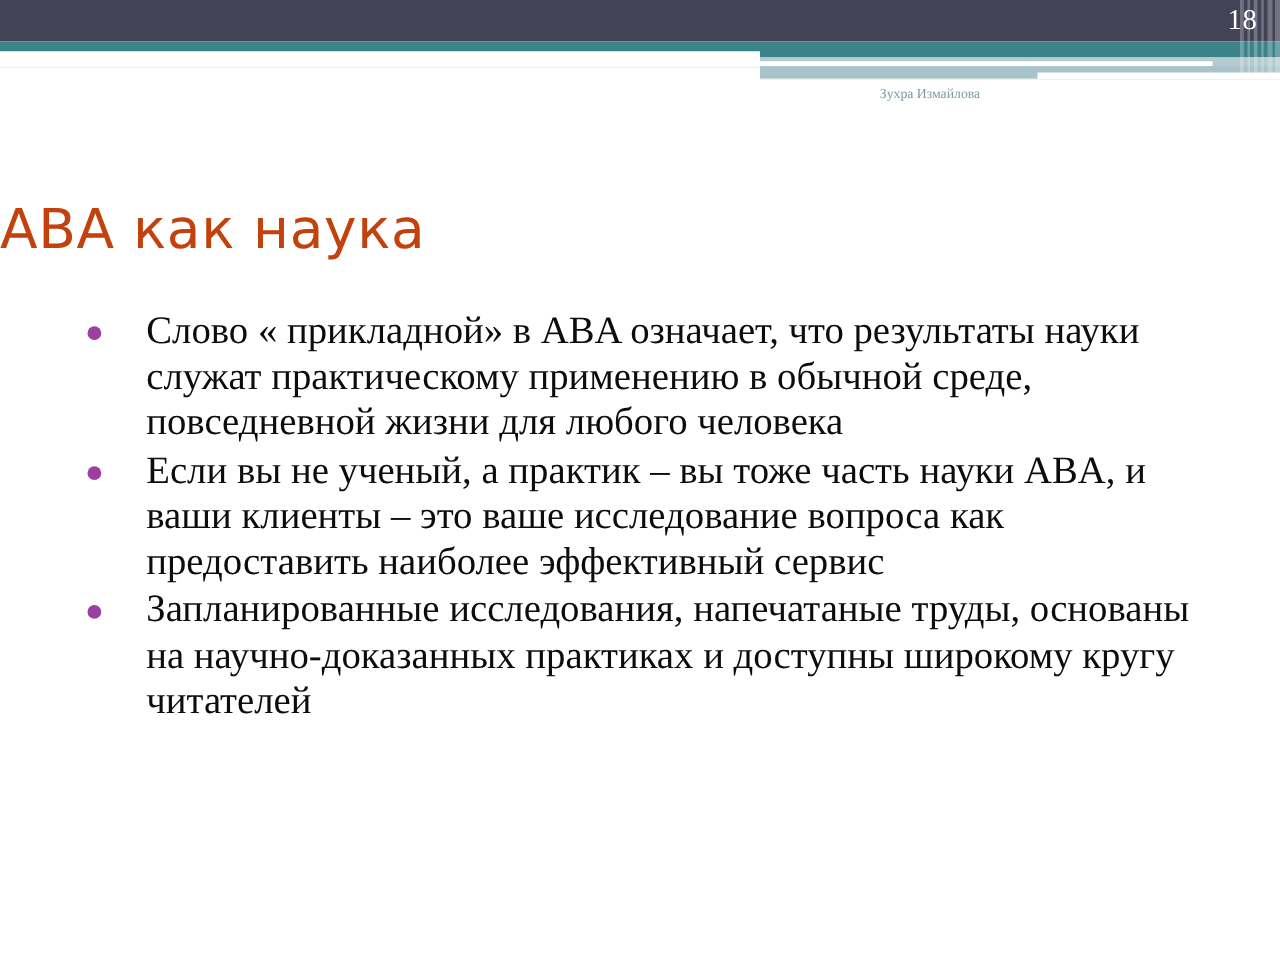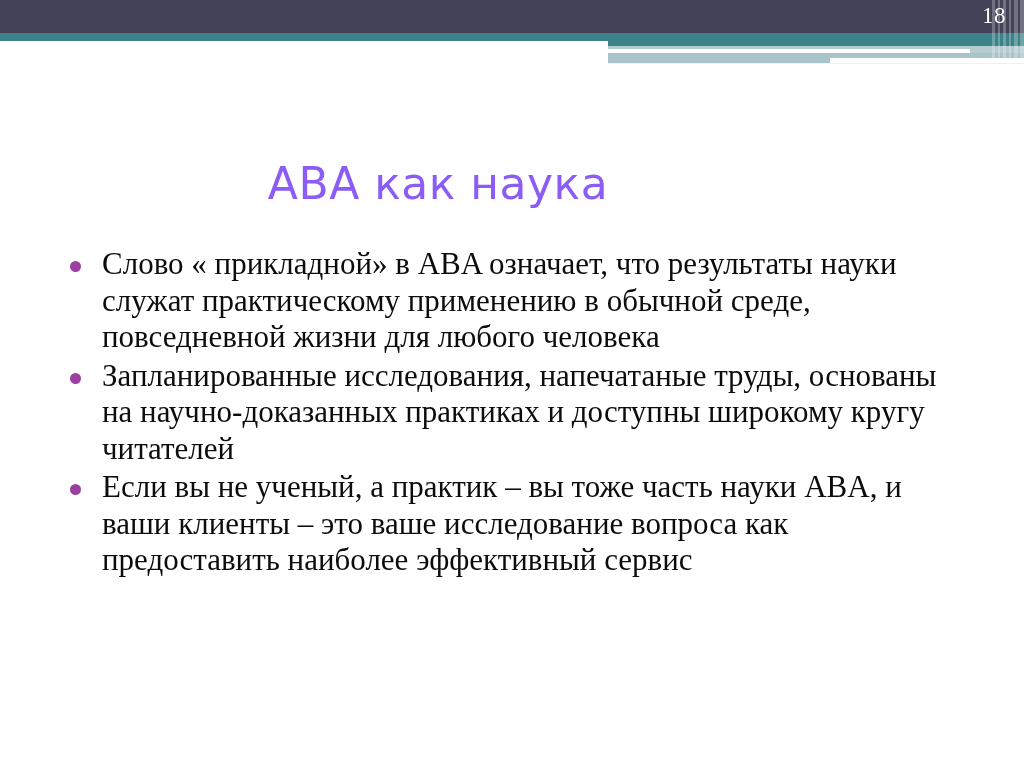--- a/index.html
+++ b/index.html
@@ -171,25 +171,24 @@
     z-index: 4;
   }
   .author div { white-space: nowrap; }
 
   
   .title {
     position: absolute;
     left: 0;
     top: 158px;
     width: 876px;
-    text-align: center;
     font-family: "DejaVu Sans", sans-serif;
     font-size: 44px;
     font-weight: 400;
-    color: #8b5cf6;
+    color: #c2410c;
     letter-spacing: 0.5px;
   }
 
   
   .body {
     position: absolute;
     left: 60px;
     top: 246px;
     width: 905px;
   }
@@ -208,21 +207,21 @@
   .bullet .dot {
     position: absolute;
     left: 10px;
     top: 15px;
     width: 11px;
     height: 11px;
     border-radius: 50%;
     background: #9c3fa0;
   }
 
-  .bullet .txt { display: block; }
+  .bullet .txt { display: block; margin-left: 15px; }
 </style>
 </head>
 <body>
 
 <div class="slide">
 
   <div class="deco">
     <div class="band-dark"></div>
     <div class="band-teal"></div>
     <div class="band-light"></div>
@@ -239,36 +238,37 @@
       <i class="st3"></i>
       <i class="st4"></i>
       <i class="st5"></i>
       <i class="st6"></i>
     </div>
   </div>
 
   <div class="slide-number">18</div>
 
   <div class="author">
+    <div>Зухра Измайлова</div>
   </div>
 
   <div class="title">ABA как наука</div>
 
   <div class="body">
 
     <div class="bullet">
       <span class="dot"></span>
       <span class="txt">Слово « прикладной» в ABA означает, что результаты науки служат практическому применению в обычной среде, повседневной жизни для любого человека</span>
     </div>
 
     <div class="bullet">
       <span class="dot"></span>
-      <span class="txt">Запланированные исследования, напечатаные труды, основаны на научно-доказанных практиках и доступны широкому кругу читателей</span>
+      <span class="txt">Если вы не ученый, а практик – вы тоже часть науки ABA, и ваши клиенты – это ваше исследование вопроса как предоставить наиболее эффективный сервис</span>
     </div>
 
     <div class="bullet">
       <span class="dot"></span>
-      <span class="txt">Если вы не ученый, а практик – вы тоже часть науки ABA, и ваши клиенты – это ваше исследование вопроса как предоставить наиболее эффективный сервис</span>
+      <span class="txt">Запланированные исследования, напечатаные труды, основаны на научно-доказанных практиках и доступны широкому кругу читателей</span>
     </div>
 
   </div>
 
 </div>
 
 </body></html>

